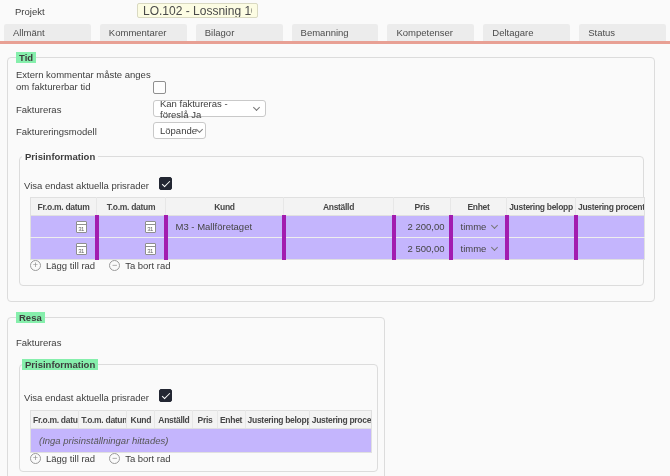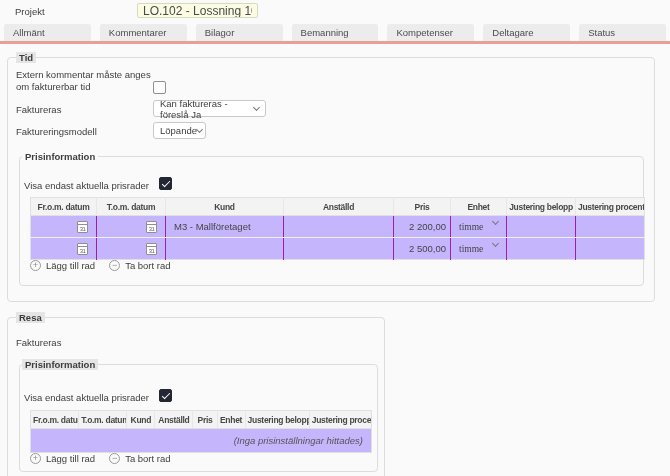--- a/index.html
+++ b/index.html
@@ -23,21 +23,21 @@
   .tabs { position:absolute; top:24px; left:0; right:0; height:17px; display:flex; gap:9px; padding:0 4px; }
   .tab {
     flex:1; background:#ececec; color:#4c4c4c; line-height:17px; padding-left:9px;
     white-space:nowrap; overflow:hidden; border-radius:2px 2px 0 0; cursor:default;
   }
   .tab.active { background:#e8a094; color:#fdf6f4; flex:1.25; }
   .tab-underline { position:absolute; top:41px; left:0; right:0; height:3px; background:#e8a094; }
   
   .box { position:absolute; border:1px solid #dcdcdc; border-radius:4px; }
   .box-legend {
-    position:absolute; top:-6px; background:#e5e5e5; padding:0 3px;
+    position:absolute; top:-6px; background:#86efac; padding:0 3px;
     font-weight:bold; color:#3c3c3c; line-height:11px; white-space:nowrap;
   }
   #box-tid   { left:7px;  top:57px;  width:648px; height:245px; }
   #box-resa  { left:7px;  top:317px; width:378px; height:200px; }
   #box-pris-tid  { left:11px; top:98px; width:625px; height:130px; }
   #box-pris-resa { left:11px; top:46px; width:359px; height:108px; }
   .lbl { position:absolute; line-height:11.5px; }
   
   .cb {
     position:absolute; width:13px; height:13px; background:#fdfdfd;
@@ -61,28 +61,28 @@
   
   table { position:absolute; border-collapse:collapse; table-layout:fixed; background:#c4b5fd;padding-left:28px; }
   .grid { border:1px solid #e0e0e0; }
   th {
     background:#f3f3f3; font-size:8.5px; font-weight:bold; letter-spacing:-0.3px; color:#474747;
     height:18px; text-align:center; padding:0 2px; white-space:nowrap; overflow:hidden;
     border-right:1px solid #e7e7e7; border-bottom:1px solid #e0e0e0;
   }
   td {
     height:22px; padding:0 8px; white-space:nowrap; overflow:hidden; color:#454545;
-    border-right:1px solid #a21caf; border-bottom:1px solid #eeeeee;
+    border-right:4px solid #a21caf; border-bottom:1px solid #eeeeee;
   }
   th:last-child, td:last-child { border-right:none; }
   tr:last-child td { border-bottom:none; }
   td.num { text-align:right; padding-right:4px;margin-top:32px; }
   td.date { text-align:right; }
-  td.empty-msg { text-align:right; font-style:italic; color:#555; height:24px; }
-  .cell-sel { display:flex; align-items:flex-start; justify-content:space-between;font-family:Liberation Serif, serif; }
+  td.empty-msg { text-align:left; font-style:italic; color:#555; height:24px; }
+  .cell-sel { display:flex; align-items:center; justify-content:space-between; }
   
   .cal {
     display:inline-block; width:11px; height:12px; background:#fff;
     border:1px solid #8f8f8f; border-radius:1px; position:relative; vertical-align:middle;
     cursor:pointer;
   }
   .cal::before { content:""; position:absolute; top:2px; left:0; right:0; border-top:1px solid #8f8f8f; }
   .cal .day {
     position:absolute; left:0; right:0; top:3px; font-size:6px; line-height:8px;
     text-align:center; color:#666; letter-spacing:-0.5px;

